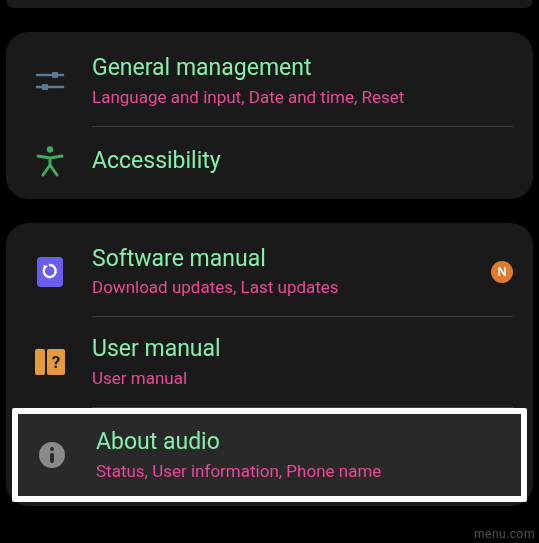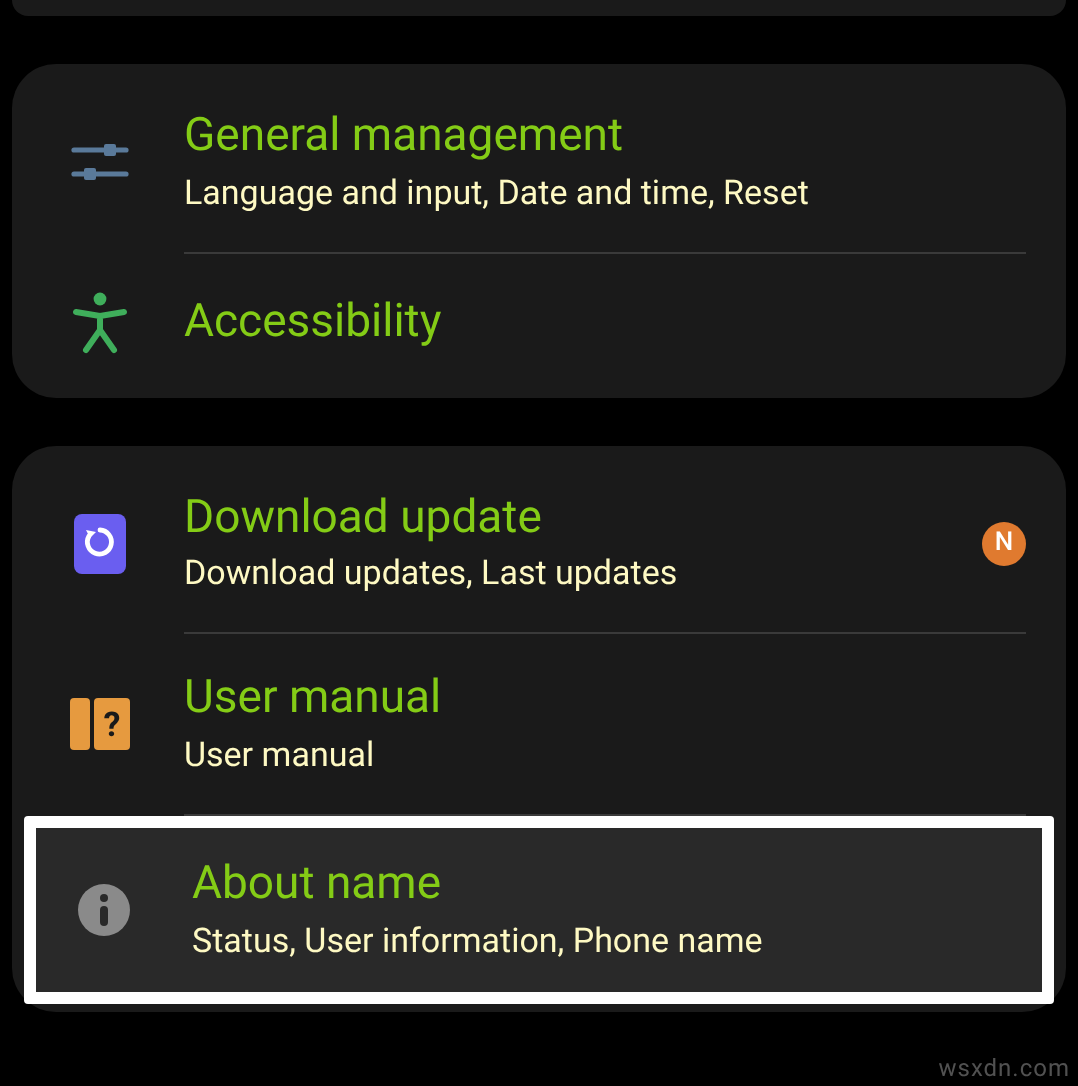--- a/index.html
+++ b/index.html
@@ -37,27 +37,27 @@
     display: flex;
     align-items: center;
     justify-content: center;
     flex-shrink: 0;
   }
   .text-slot {
     flex: 1;
     margin-left: 16px;
   }
   .title {
-    color: #84cc16;
+    color: #86efac;
     font-size: 23px;
     font-weight: 400;
     line-height: 1.2;
   }
   .subtitle {
-    color: #fef9c3;
+    color: #ec4899;
     font-size: 17px;
     margin-top: 4px;
     line-height: 1.3;
   }
   .badge {
     width: 22px;
     height: 22px;
     border-radius: 50%;
     background: #e07a2f;
     color: #fff;
@@ -146,21 +146,21 @@
 
     <div class="row">
       <div class="icon-slot">
         <svg width="26" height="30" viewBox="0 0 26 30">
           <rect x="0" y="0" width="26" height="30" rx="4" fill="#6a5ef0"></rect>
           <path d="M13 8 A6 6 0 1 1 7.5 11" stroke="#fff" stroke-width="2.4" fill="none" stroke-linecap="round"></path>
           <path d="M6 8 L8 12 L11 9 Z" fill="#fff"></path>
         </svg>
       </div>
       <div class="text-slot">
-        <div class="title">Download update</div>
+        <div class="title">Software manual</div>
         <div class="subtitle">Download updates, Last updates</div>
       </div>
       <div class="badge">N</div>
     </div>
 
     <div class="divider"></div>
 
     <div class="row">
       <div class="icon-slot">
         <svg width="30" height="26" viewBox="0 0 30 26">
@@ -180,23 +180,23 @@
     <div class="highlight-wrap">
       <div class="highlight-inner">
         <div class="icon-slot">
           <svg width="28" height="28" viewBox="0 0 28 28">
             <circle cx="14" cy="14" r="13" fill="#8a8a8a"></circle>
             <circle cx="14" cy="8" r="2" fill="#292929"></circle>
             <rect x="12" y="12" width="4" height="10" rx="2" fill="#292929"></rect>
           </svg>
         </div>
         <div class="text-slot">
-          <div class="title">About name</div>
+          <div class="title">About audio</div>
           <div class="subtitle">Status, User information, Phone name</div>
         </div>
       </div>
     </div>
 
   </div>
 
 </div>
 
-<div class="watermark">wsxdn.com</div>
+<div class="watermark">menu.com</div>
 
 </body></html>

